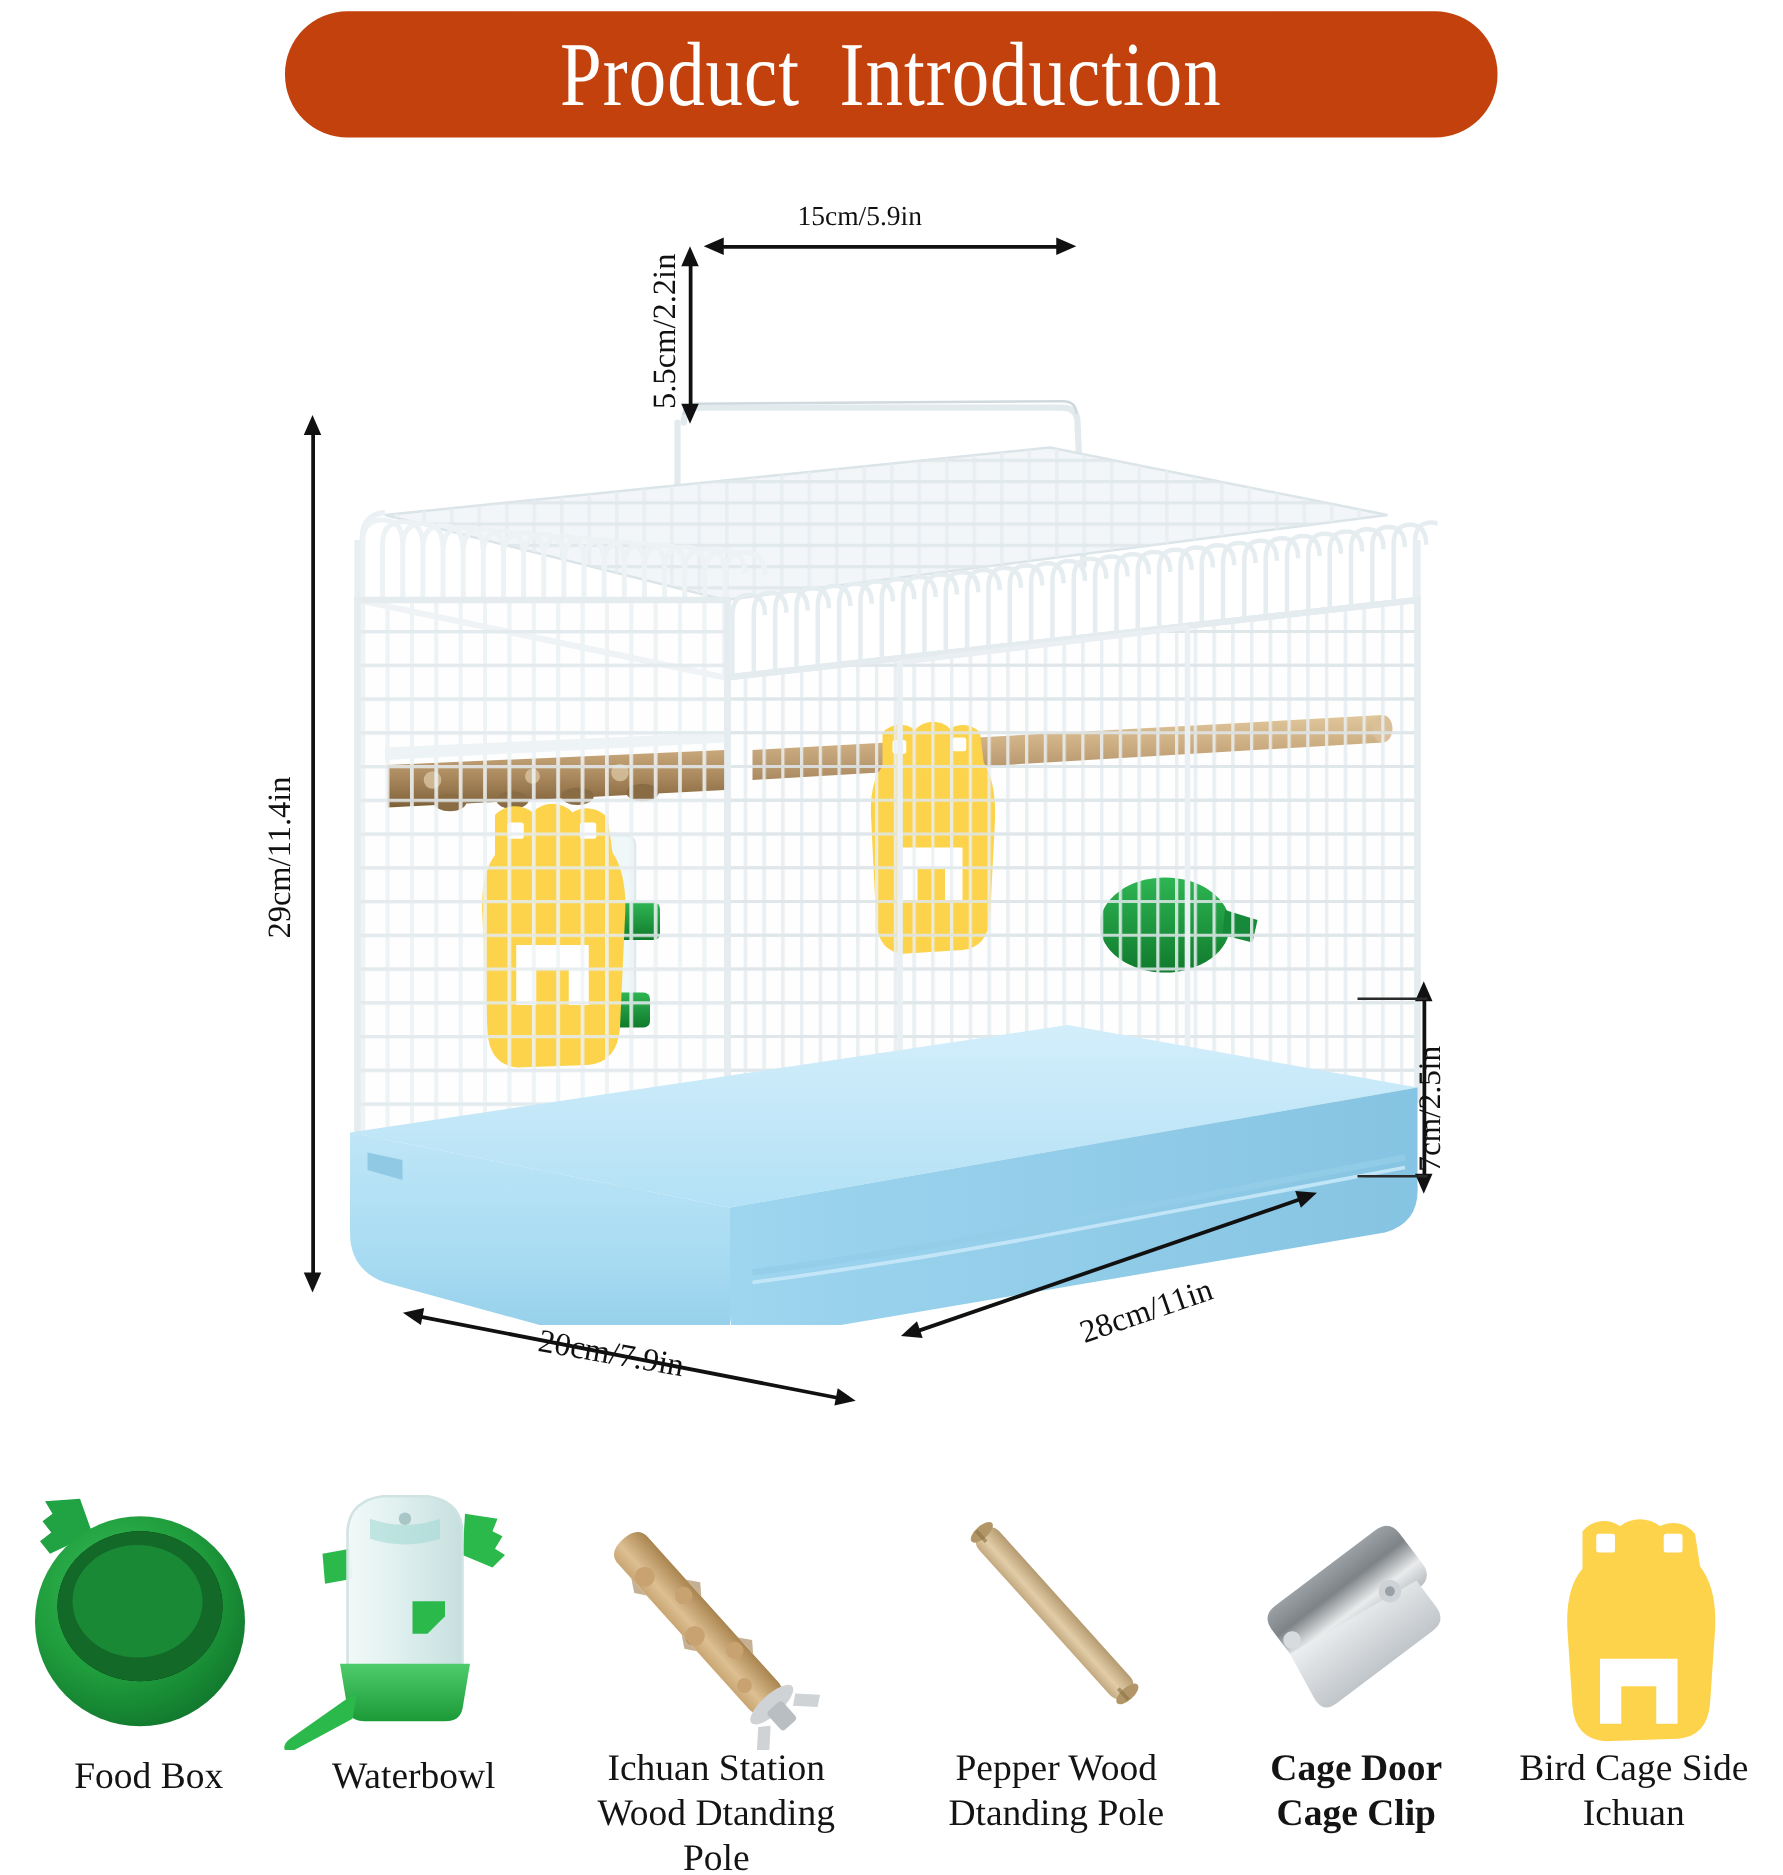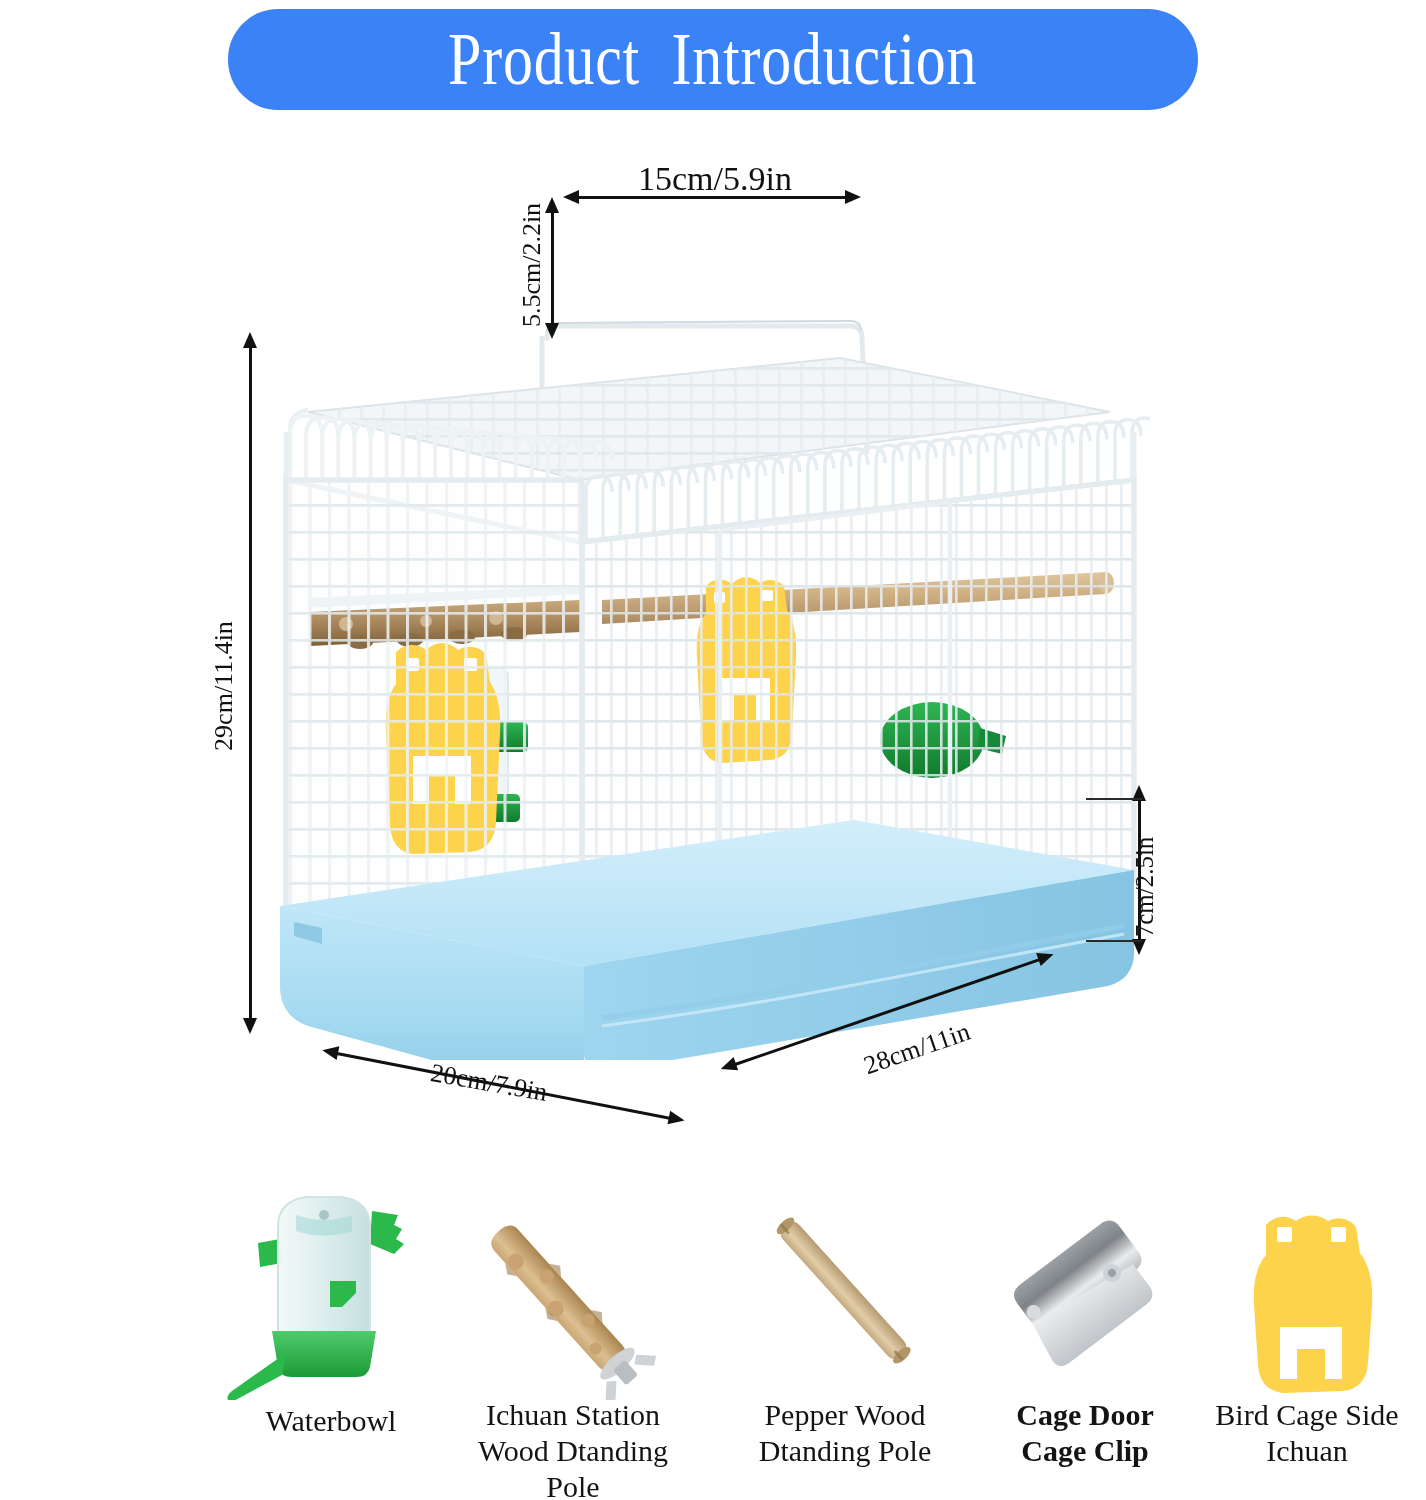--- a/index.html
+++ b/index.html
@@ -6,33 +6,33 @@
   body{
     width:1426px;height:1500px;background:#ffffff;
     font-family:"Liberation Serif", serif;
     overflow:hidden;position:relative;
   }
   .page{position:relative;width:1426px;height:1500px;}
 
   
   .banner{
     position:absolute;left:228px;top:9px;width:970px;height:101px;
-    background:#3b82f6;border-radius:50px;
+    background:#c2410c;border-radius:50px;
     display:flex;align-items:center;justify-content:center;
   }
   .banner-title{
     color:#ffffff;font-size:73px;letter-spacing:1px;
     font-family:"Liberation Serif", serif;white-space:pre;
     transform:scaleX(.82);
   }
 
   
   .dim{position:absolute;color:#111;font-size:26px;white-space:nowrap;
        font-family:"Liberation Serif", serif;transform-origin:center center;}
-  .dim-w{font-size:34px;}
+  .dim-w{font-size:22px;}
 
   
   .arrow{position:absolute;background:#111;}
   .arrow-h{height:2.5px;}
   .arrow-v{width:2.5px;}
   .ah-left,.ah-right,.av-top,.av-bot{position:absolute;width:0;height:0;}
   .ah-left{border-top:7px solid transparent;border-bottom:7px solid transparent;border-right:16px solid #111;left:-15px;top:-6px;}
   .ah-right{border-top:7px solid transparent;border-bottom:7px solid transparent;border-left:16px solid #111;right:-15px;top:-6px;}
   .av-top{border-left:7px solid transparent;border-right:7px solid transparent;border-bottom:16px solid #111;top:-15px;left:-6px;}
   .av-bot{border-left:7px solid transparent;border-right:7px solid transparent;border-top:16px solid #111;bottom:-15px;left:-6px;}
@@ -329,20 +329,41 @@
 
     <div class="dim" style="left:862px;top:1034px;transform:rotate(-19deg);">28cm/11in</div>
     <div class="arrow arrow-h" style="left:735px;top:1063px;width:322px;transform:rotate(-19deg);transform-origin:left center;">
       <i class="ah-left"></i>
         <i class="ah-right"></i>
     </div>
   </div>
 
   <div class="acc-row">
 
+    <div class="acc" style="left:0px;">
+      <div class="acc-img">
+        <svg viewBox="0 0 238 215" width="238" height="215">
+          <defs>
+            <radialGradient id="fbG" cx="40%" cy="35%" r="75%">
+              <stop offset="0%" stop-color="#39bf58"></stop>
+              <stop offset="55%" stop-color="#1f9c3c"></stop>
+              <stop offset="100%" stop-color="#0e702a"></stop>
+            </radialGradient>
+          </defs>
+          <path d="M36 16 l6 10 l-8 6 l7 9 l-9 7 l8 10 l34 -16 l-10 -28 Z" fill="#22a343"></path>
+          <circle cx="112" cy="112" r="84" fill="url(#fbG)"></circle>
+          <ellipse cx="112" cy="100" rx="66" ry="60" fill="#18symbol"></ellipse>
+          <ellipse cx="112" cy="100" rx="66" ry="60" fill="#1a8c35" opacity="0.75"></ellipse>
+          <ellipse cx="110" cy="96" rx="52" ry="45" fill="#20a441" opacity="0.55"></ellipse>
+        </svg>
+      </div>
+      <div class="acc-label">
+        <span>Food Box</span>
+      </div>
+    </div>
 
     <div class="acc" style="left:212px;">
       <div class="acc-img">
         <svg viewBox="0 0 238 215" width="238" height="215">
           <defs>
             <linearGradient id="btlG" x1="0" y1="0" x2="1" y2="0">
               <stop offset="0%" stop-color="#f2f8f8"></stop>
               <stop offset="40%" stop-color="#dff0ef"></stop>
               <stop offset="100%" stop-color="#c3dedd"></stop>
             </linearGradient>

